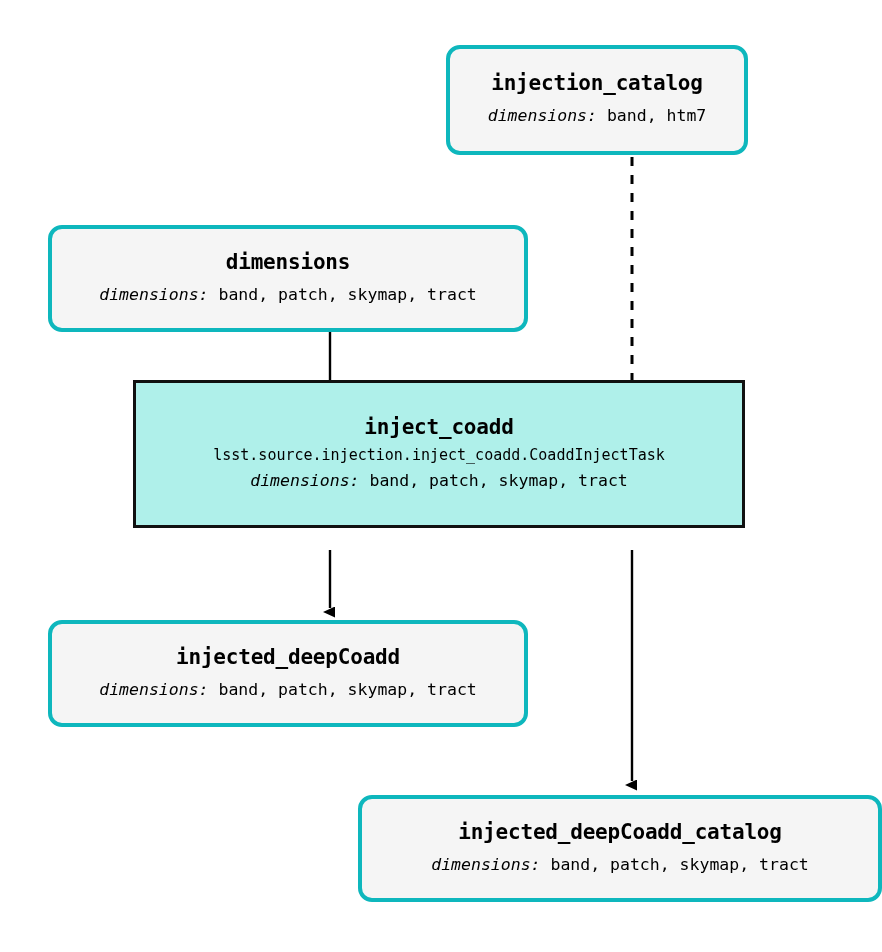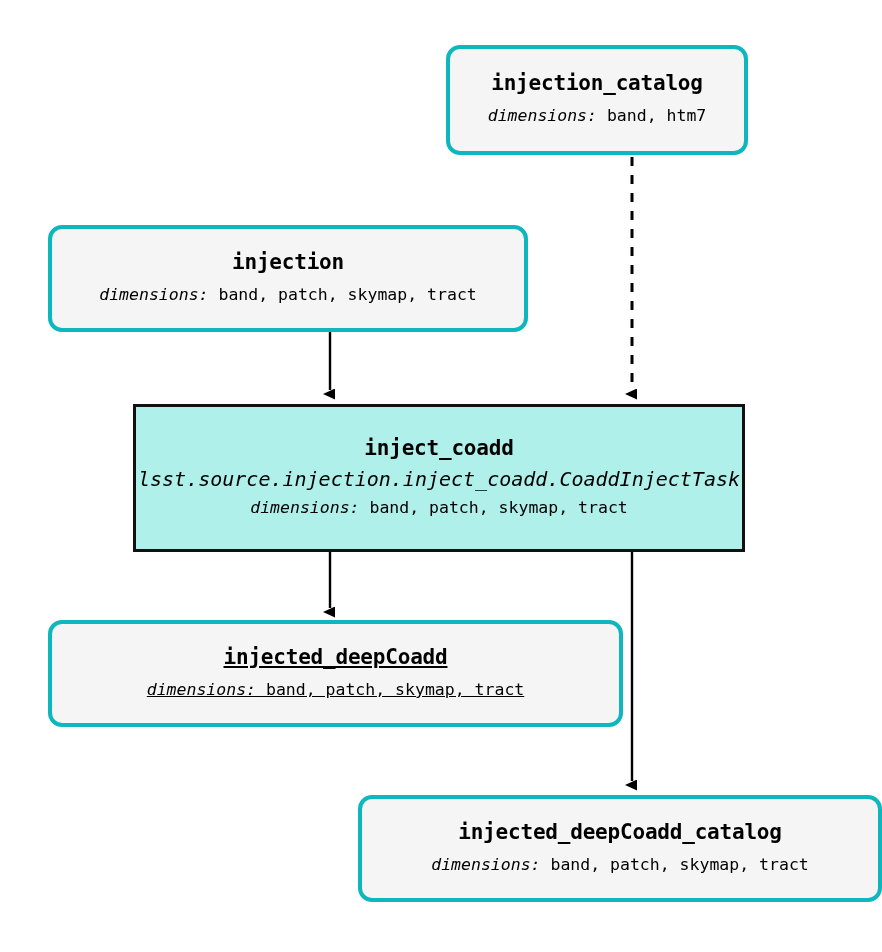--- a/index.html
+++ b/index.html
@@ -56,25 +56,24 @@
     letter-spacing: -0.2px;
     line-height: 1.1;
     white-space: nowrap;
   }
   .node.task .node-title {
     font-size: 21px;
     margin-bottom: 2px;
   }
 
   .node-class {
-    font-size: 20px;
+    font-size: 15px;
     color: #000000;
     white-space: nowrap;
     line-height: 1.35;
-    font-style: italic;
   }
 
   .node-dims {
     font-size: 16.5px;
     color: #000000;
     white-space: nowrap;
     line-height: 1.35;
     text-align: center;
   }
   .node-dims .dims-label {
@@ -108,40 +107,40 @@
   <div class="node dataset" style="left:446px; top:45px; width:302px; height:110px;">
     <div class="node-title">injection_catalog</div>
     <div class="title-gap-sm"></div>
     <div class="node-dims">
       <span class="dims-label">dimensions:</span>
       <span> band, htm7</span>
     </div>
   </div>
 
   <div class="node dataset" style="left:48px; top:225px; width:480px; height:107px;">
-    <div class="node-title">injection</div>
+    <div class="node-title">dimensions</div>
     <div class="title-gap-sm"></div>
     <div class="node-dims">
       <span class="dims-label">dimensions:</span>
       <span> band, patch, skymap, tract</span>
     </div>
   </div>
 
-  <div class="node task" style="left:133px; top:404px; width:612px; height:148px;">
+  <div class="node task" style="left:133px; top:380px; width:612px; height:148px;">
     <div class="node-title">inject_coadd</div>
     <div class="title-gap-xs"></div>
     <div class="node-class">lsst.source.injection.inject_coadd.CoaddInjectTask</div>
     <div class="title-gap-xs"></div>
     <div class="node-dims">
       <span class="dims-label">dimensions:</span>
       <span> band, patch, skymap, tract</span>
     </div>
   </div>
 
-  <div class="node dataset" style="left:48px; top:620px; width:575px; height:107px;text-decoration:underline;">
+  <div class="node dataset" style="left:48px; top:620px; width:480px; height:107px;">
     <div class="node-title">injected_deepCoadd</div>
     <div class="title-gap-sm"></div>
     <div class="node-dims">
       <span class="dims-label">dimensions:</span>
       <span> band, patch, skymap, tract</span>
     </div>
   </div>
 
   <div class="node dataset" style="left:358px; top:795px; width:524px; height:107px;">
     <div class="node-title">injected_deepCoadd_catalog</div>

